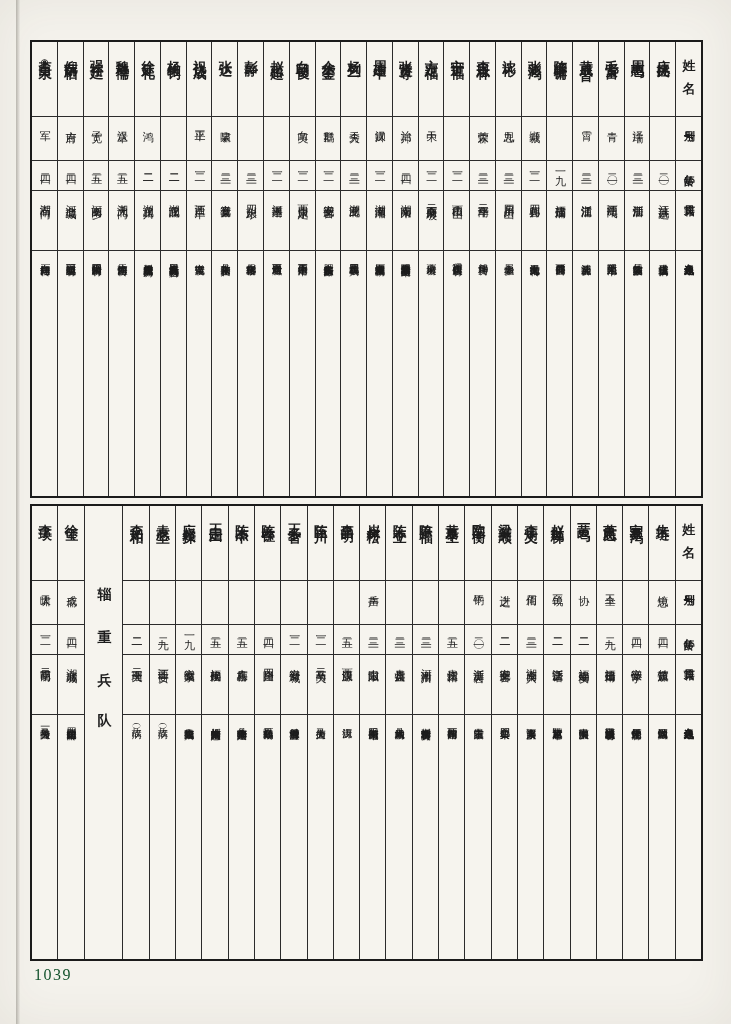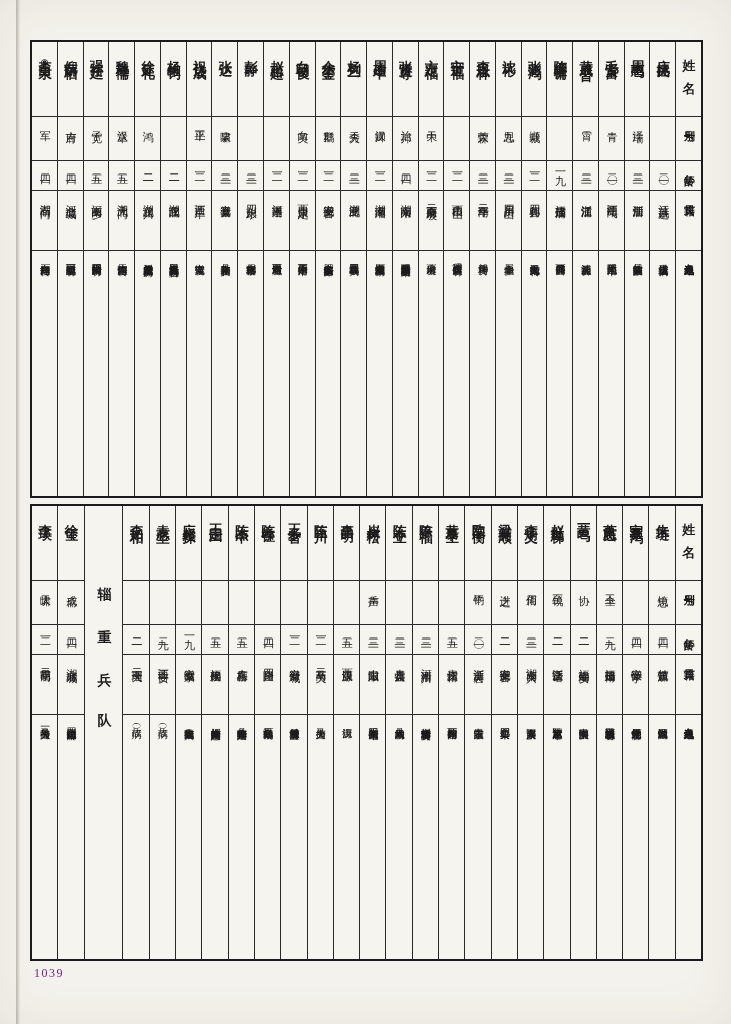--- a/index.html
+++ b/index.html
@@ -62,21 +62,21 @@
   .h-name   { font-size:13px;   letter-spacing:1.7em; }
   .h-alias  { font-size:12px;   letter-spacing:0.9em; }
   .h-age    { font-size:12px;   letter-spacing:0.15em; }
   .h-native { font-size:12px;   letter-spacing:1.0em; }
   .h-addr   { font-size:12.5px; letter-spacing:2.9em; }
 
   .sec-t { font-size:14px; font-weight:700; letter-spacing:3em; }
 
   .page-number {
     position:absolute; left:34px; top:966px;
-    font-size:12px; color:#701a75; letter-spacing:1.5px;
+    font-size:16px; color:#14532d; letter-spacing:1.5px;
   }
 </style>
 </head>
 <body>
 
 <div class="page">
   <div class="gutter"></div>
   <div class="rtable" id="table-top">
       <div class="col hc">
         <div class="cell c-name">

